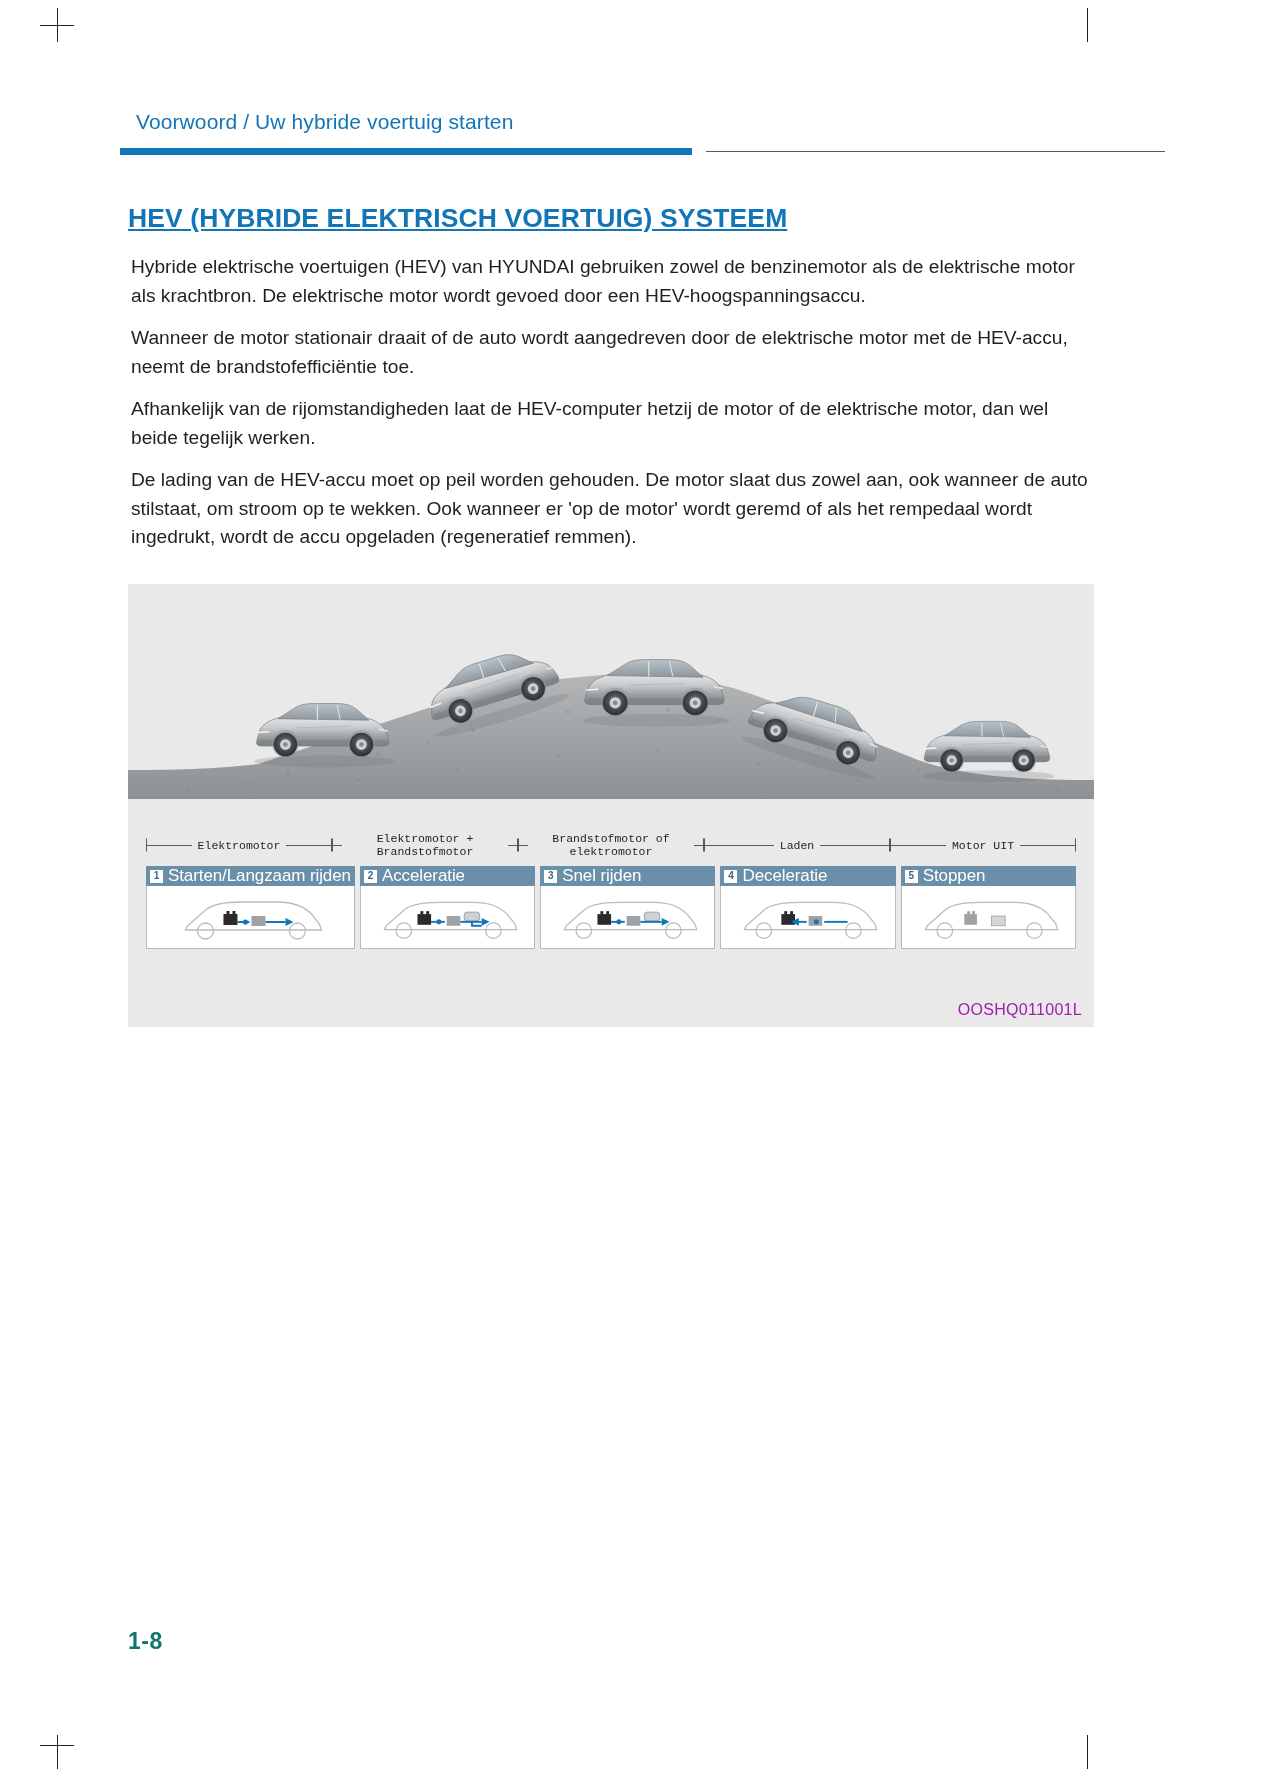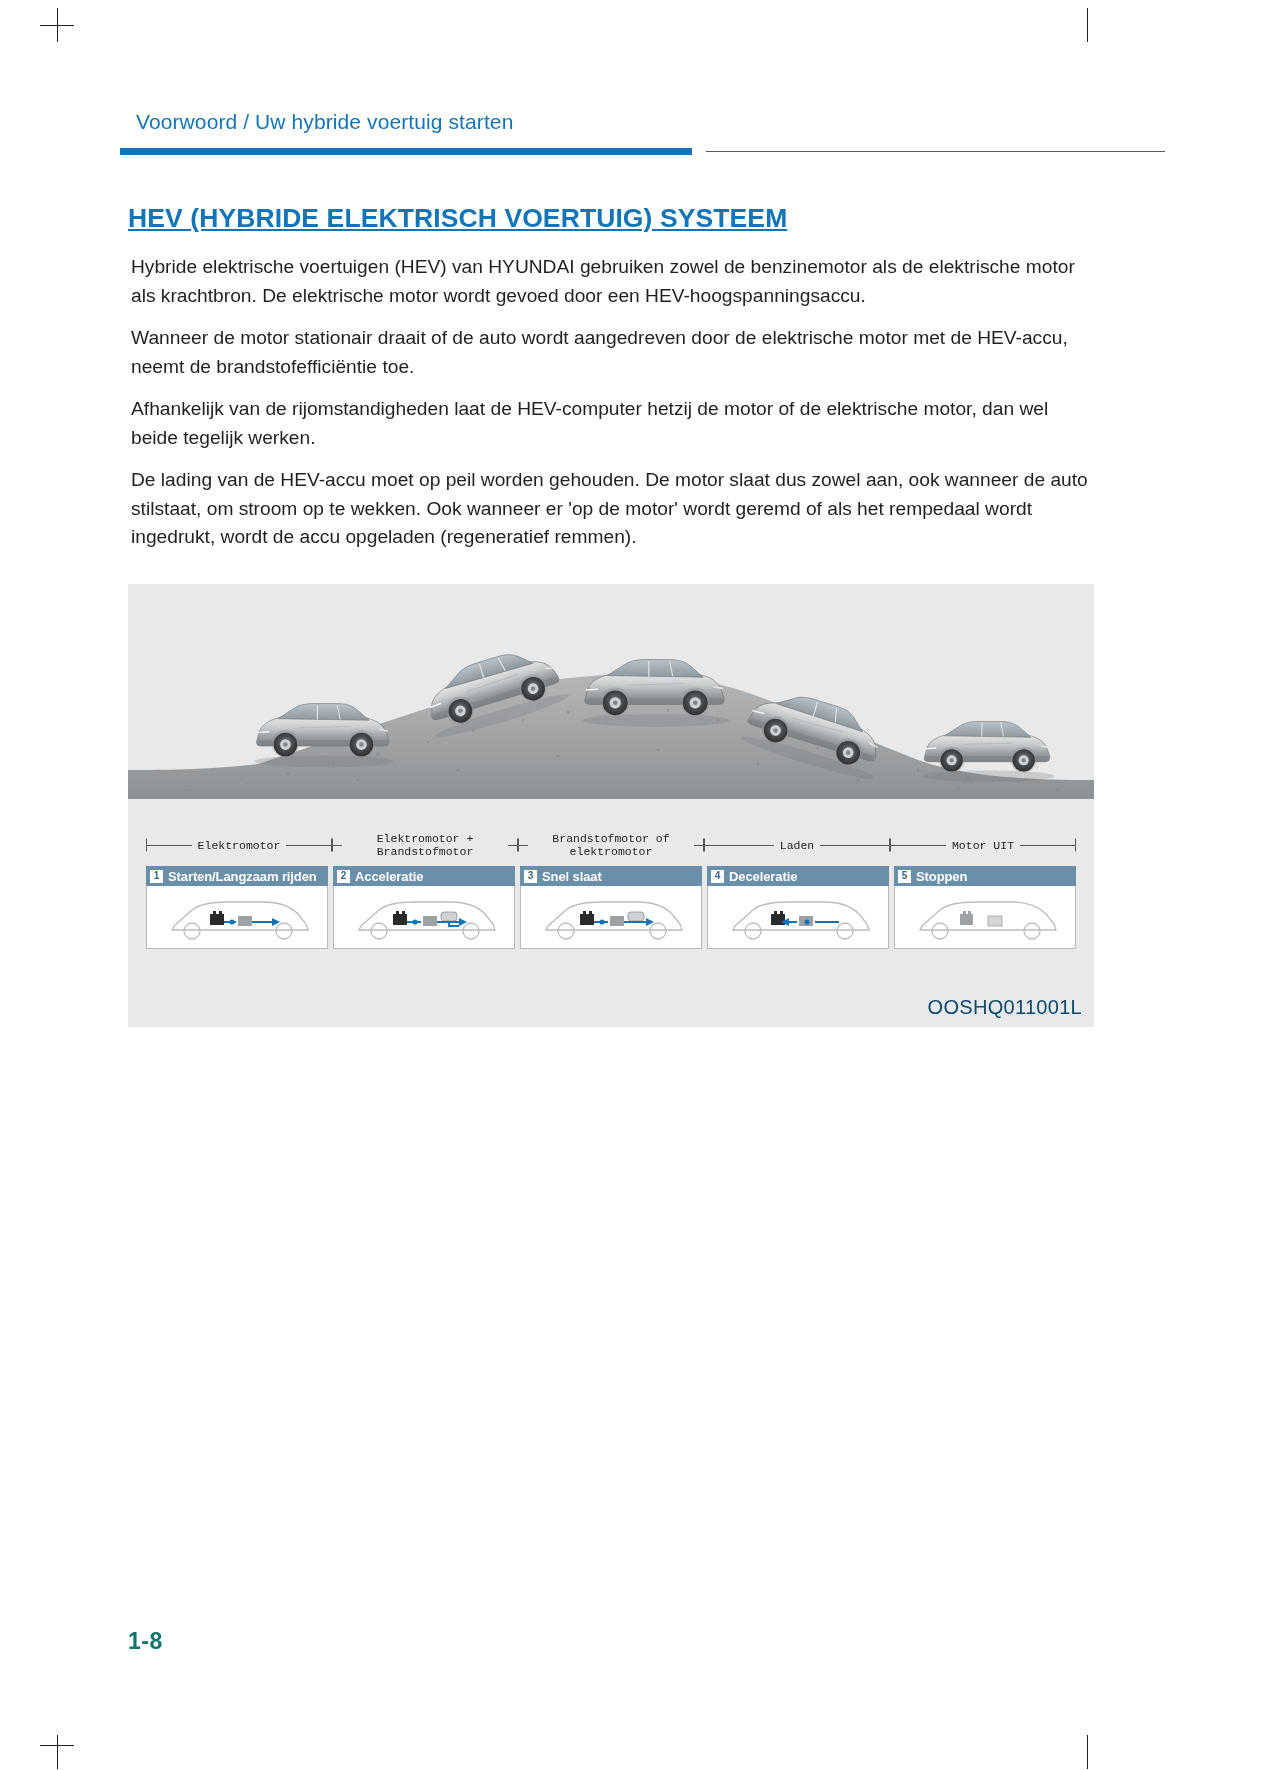--- a/index.html
+++ b/index.html
@@ -107,22 +107,22 @@
     position: absolute;
     left: 0; top: 0;
     width: 966px;
     height: 245px;
     overflow: hidden;
   }
   .figure-caption {
     position: absolute;
     right: 12px;
     bottom: 8px;
-    font-size: 20px;
-    color: #0c4a6e;
+    font-size: 16px;
+    color: #a21caf;
     letter-spacing: 0.3px;
   }
 
   
   .phase-labels {
     position: absolute;
     left: 18px;
     top: 244px;
     width: 930px;
     height: 34px;
@@ -199,22 +199,22 @@
     background: #ffffff;
     color: #3a6580;
     font-size: 10px;
     font-weight: bold;
     display: flex;
     align-items: center;
     justify-content: center;
     line-height: 1;
   }
   .step-label {
-    font-size: 13px;
-    font-weight: bold;
+    font-size: 17px;
+    font-weight: normal;
     white-space: nowrap;
     letter-spacing: -0.1px;
   }
   .step-body {
     background: #ffffff;
     border: 1px solid #b9b9b9;
     border-top: none;
     height: 62px;
     position: relative;
   }
@@ -432,21 +432,21 @@
             <path d="M114,35 L114,40 L124,40" stroke="#1275b8" stroke-width="2" fill="none"></path>
             <polygon points="124,32 132,36 124,40" fill="#1275b8"></polygon>
             <circle cx="80" cy="36" r="2.6" fill="#1275b8"></circle>
           </svg>
         </div>
       </div>
 
       <div class="step">
         <div class="step-head">
           <div class="step-num">3</div>
-          <div class="step-label">Snel slaat</div>
+          <div class="step-label">Snel rijden</div>
         </div>
         <div class="step-body">
           <svg width="100%" height="62" viewBox="0 0 178 62" preserveAspectRatio="xMidYMid meet">
             <path d="M26,40 L44,24 C50,19 62,16 80,16 L116,16 C132,16 142,20 150,28 L158,38 L160,44 L24,44 Z" fill="none" stroke="#b9bcbe" stroke-width="1.3"></path>
             <circle cx="44" cy="45" r="8" fill="none" stroke="#b9bcbe" stroke-width="1.3"></circle>
             <circle cx="136" cy="45" r="8" fill="none" stroke="#b9bcbe" stroke-width="1.3"></circle>
             <rect x="58" y="28" width="14" height="11" fill="#2a2a2a"></rect>
             <rect x="61" y="25" width="3" height="3" fill="#2a2a2a"></rect>
             <rect x="67" y="25" width="3" height="3" fill="#2a2a2a"></rect>
             <rect x="88" y="30" width="14" height="10" fill="#9fa2a4"></rect>

